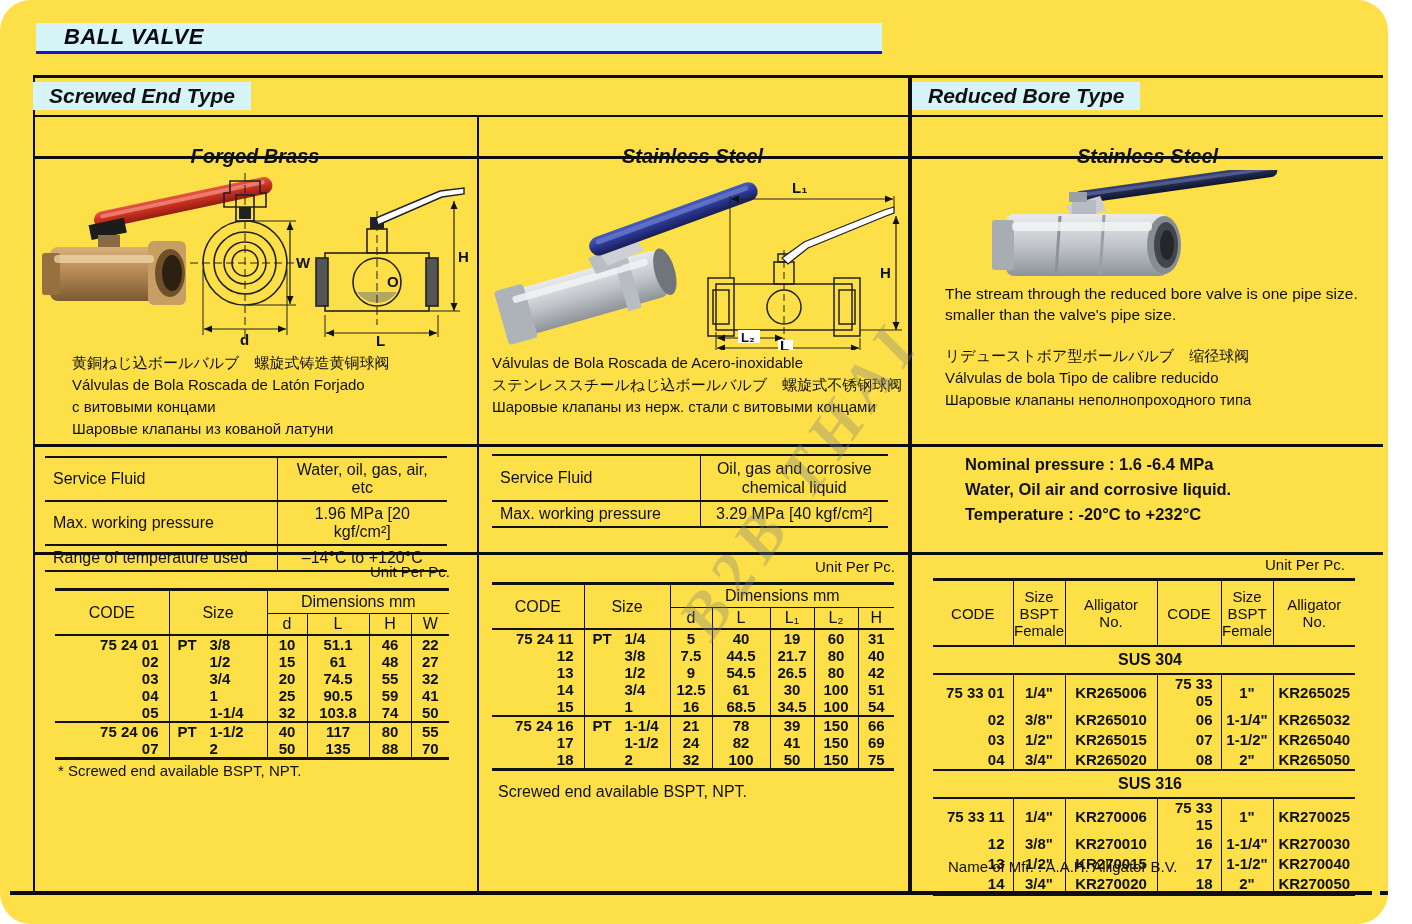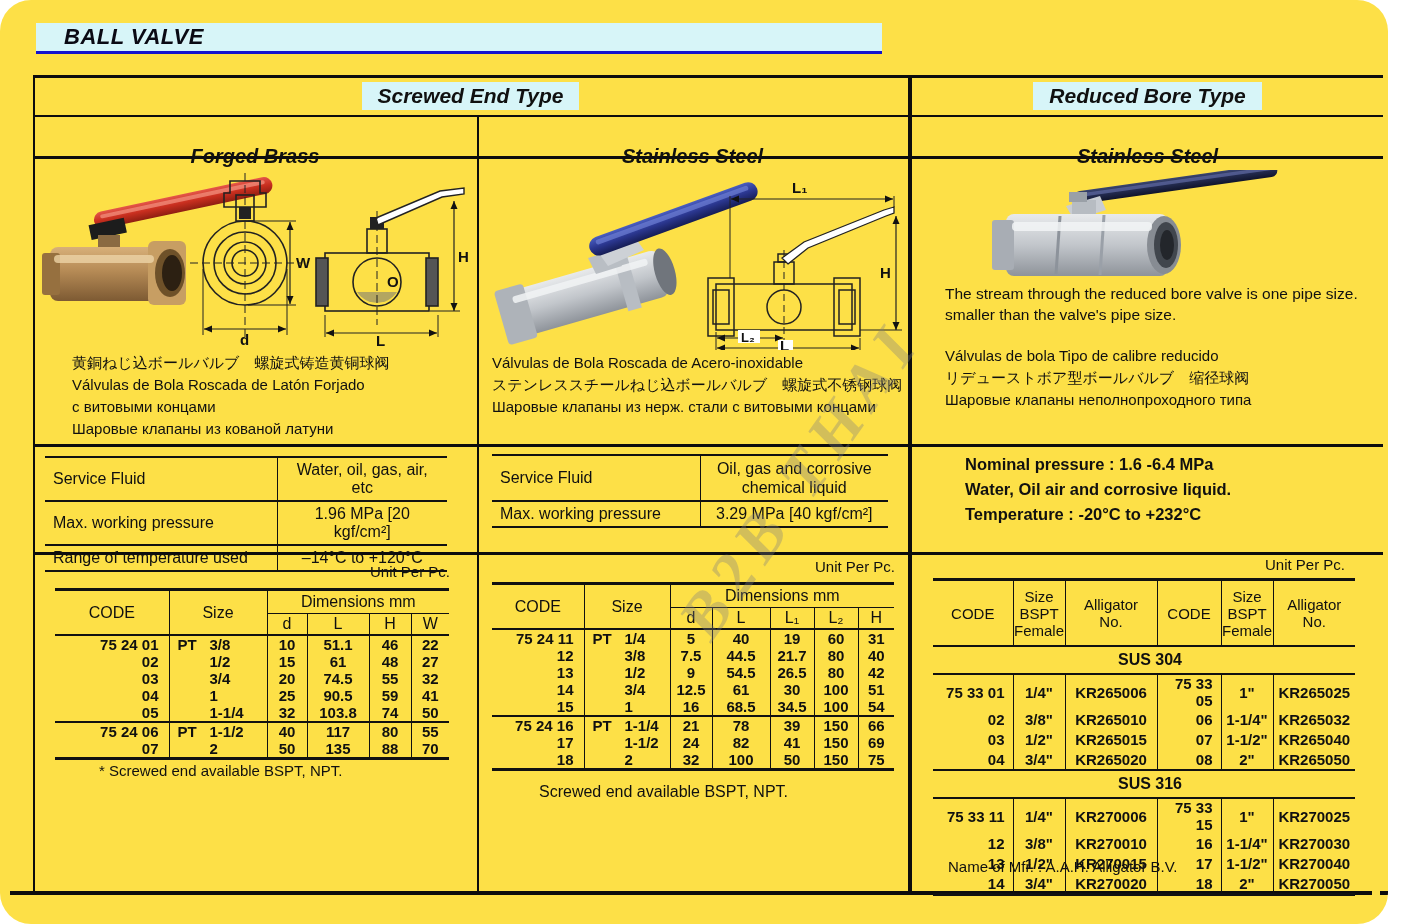--- a/index.html
+++ b/index.html
@@ -6,21 +6,21 @@
   body{font-family:"Liberation Sans",sans-serif;color:#101010;}
   .page{position:relative;width:1388px;height:924px;background:#fde047;overflow:hidden;border-radius:31px;}
 
   .hline,.vline{position:absolute;background:#0d0d0d;}
 
   
   .title-band{position:absolute;left:36px;top:23px;width:846px;height:29px;background:#d7f5f8;}
   .title-text{position:absolute;left:64px;top:24px;font:italic 800 22px "Liberation Sans",sans-serif;letter-spacing:.5px;color:#0a0a14;}
   .title-underline{position:absolute;left:36px;top:51px;width:846px;height:3px;background:#1414cc;}
 
-  .type-row{position:absolute;top:80px;height:32px;display:flex;align-items:center;justify-content:center;}
+  .type-row{position:absolute;top:80px;height:32px;display:flex;align-items:center;justify-content:flex-start;}
   .type-row .hl{background:#d7f5f8;padding:2px 16px;font:italic 800 21px "Liberation Sans",sans-serif;}
   .mat-row{position:absolute;top:121px;height:30px;display:flex;align-items:center;justify-content:center;
            font:italic 800 20px "Liberation Sans",sans-serif;margin-top:20px;}
 
   .desc{position:absolute;font:400 15px "Liberation Sans",sans-serif;line-height:22px;white-space:nowrap;}
   .stream{position:absolute;font:400 15.5px "Liberation Sans",sans-serif;line-height:21px;}
 
   
   table{border-collapse:collapse;table-layout:fixed;}
   .spec{position:absolute;}
@@ -47,21 +47,21 @@
 
   
   .t3 td{height:20px;font:700 15px "Liberation Sans",sans-serif;}
   .t3 thead th{font:400 15px "Liberation Sans",sans-serif;line-height:17px;height:64px;vertical-align:middle;}
   .t3 td.c-code{text-align:right;padding-right:8px;}
   .t3 td.c-sz{text-align:center;}
   .t3 td.c-all{text-align:center;}
   .t3 tr.sec-row td{border-top:2.5px solid #111;border-bottom:2px solid #111;text-align:center;
                     font:700 16px "Liberation Sans",sans-serif;height:22px;padding:2px 0 2px 12px;}
 
-  .footnote{position:absolute;font:400 15px "Liberation Sans",sans-serif;margin-left:41px;}
+  .footnote{position:absolute;font:400 15px "Liberation Sans",sans-serif;}
   .mfr{position:absolute;font:400 15px "Liberation Sans",sans-serif;}
 
   .watermark{position:absolute;left:540px;top:270px;width:520px;height:420px;display:flex;align-items:center;justify-content:center;
              pointer-events:none;z-index:9;}
   .watermark span{display:block;transform:rotate(-55deg);font:italic 700 64px "Liberation Serif",serif;
                   letter-spacing:10px;color:rgba(125,125,130,0.34);white-space:nowrap;}
 
   .art{position:absolute;}
   .dimlbl{font:700 15px "Liberation Sans",sans-serif;fill:#111;}
   .dimlbl.sm{font-size:13px;}
@@ -260,22 +260,22 @@
     <div>Válvulas de Bola Roscada de Latón Forjado</div>
     <div>с витовыми концами</div>
     <div>Шаровые клапаны из кованой латуни</div>
   </div>
   <div class="desc" style="left:492px;top:352px">
     <div>Válvulas de Bola Roscada de Acero-inoxidable</div>
     <div>ステンレススチールねじ込ボールバルブ　螺旋式不锈钢球阀</div>
     <div>Шаровые клапаны из нерж. стали с витовыми концами</div>
   </div>
   <div class="desc" style="left:945px;top:345px">
+    <div>リデューストボア型ボールバルブ　缩径球阀</div>
     <div>Válvulas de bola  Tipo de calibre reducido</div>
-    <div>リデューストボア型ボールバルブ　缩径球阀</div>
     <div>Шаровые клапаны  неполнопроходного типа</div>
   </div>
 
   <table class="spec" style="left:45px;top:456px;width:402px">
     <colgroup>
         <col style="width:232px">
         <col style="width:170px">
       </colgroup>
     <tbody>
         <tr>

